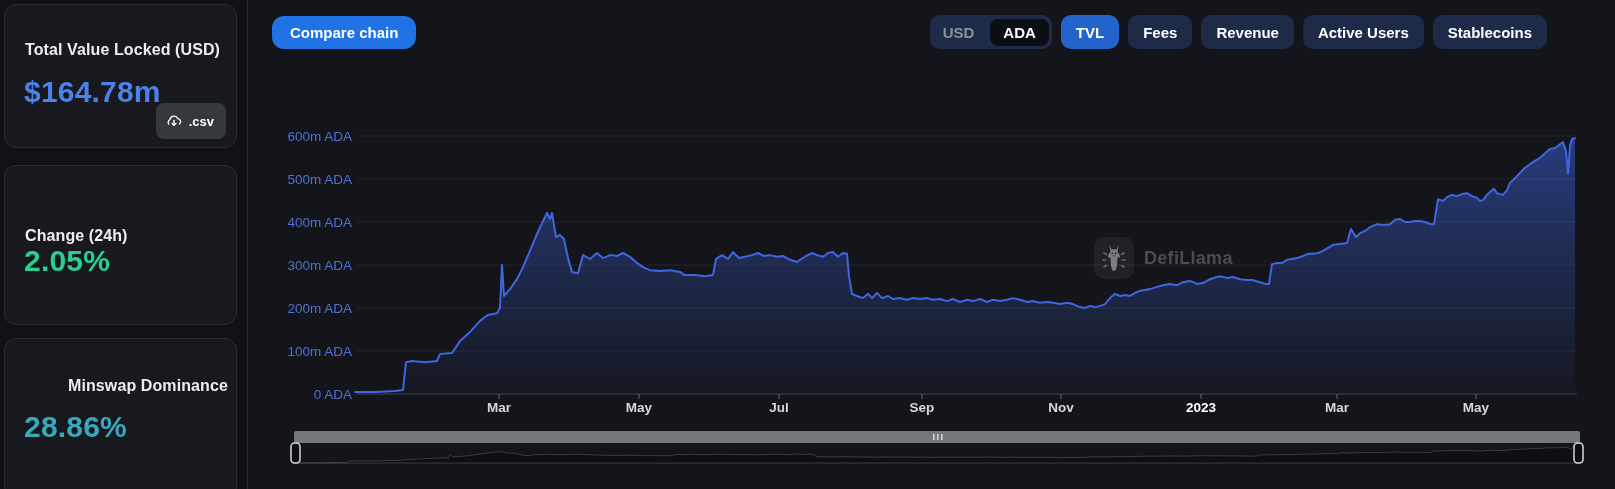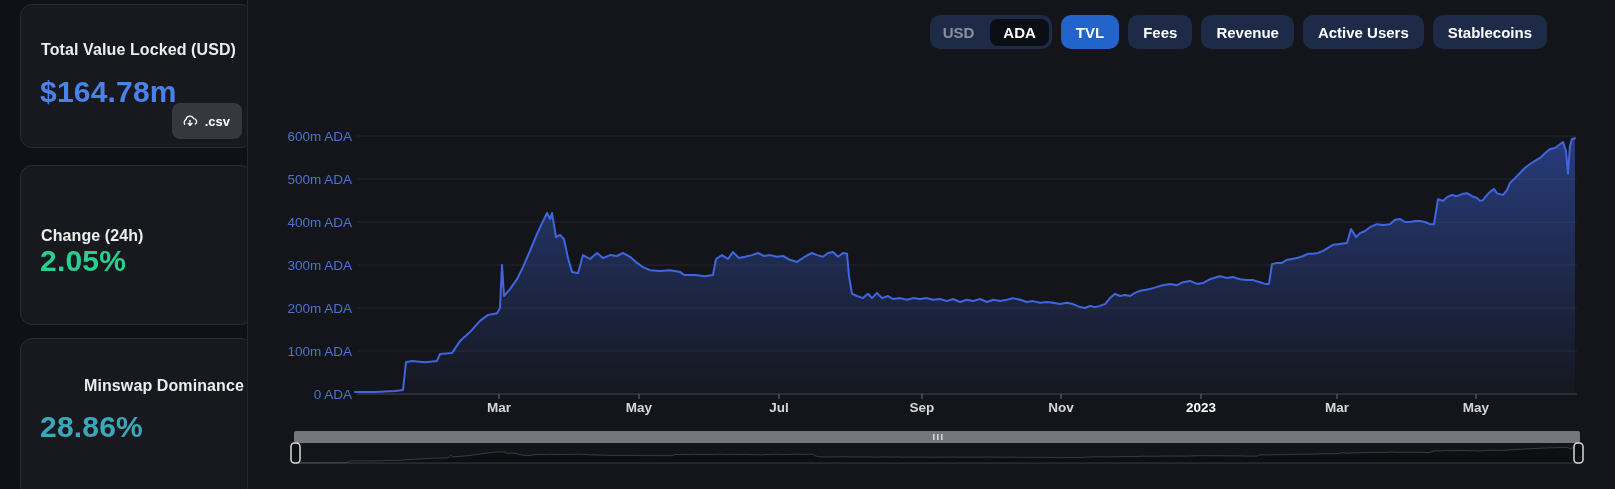--- a/index.html
+++ b/index.html
@@ -5,21 +5,21 @@
   * { box-sizing: border-box; margin: 0; padding: 0; }
   html,body { width:1615px; height:489px; }
   body {
     position: relative;
     background: #101116;
     font-family: "Liberation Sans", "DejaVu Sans", sans-serif;
     overflow: hidden;
     color: #e9eaec;
   }
   
-  .sidebar { position:absolute; left:16px; top:0; width:247px; height:489px;padding-left:32px; }
+  .sidebar { position:absolute; left:0; top:0; width:247px; height:489px;padding-left:32px; }
   .card {
     position:absolute; left:4px; width:233px;
     background:#17191e; border:1px solid #2b2d33; border-radius:12px;
   }
   .card-label { position:absolute; left:20px; font-size:16px; font-weight:700; color:#eceded; letter-spacing:.1px; }
   .card-value { position:absolute; left:19px; font-size:30px; font-weight:700; letter-spacing:.2px; }
   #card-tvl    { top:4px;   height:144px; }
   #card-change { top:165px; height:160px; }
   #card-dom    { top:338px; height:160px; }
   #card-tvl .card-label    { top:36px; }
@@ -100,35 +100,57 @@
     <div class="card-label">Minswap Dominance</div>
     <div class="card-value" style="color: rgb(58, 168, 187);">28.86%</div>
   </div>
 
 </div>
 
 <div class="v-divider"></div>
 
 <div class="main">
 
+  <div class="compare-btn">
+    <span>Compare chain</span>
+  </div>
 
   <div class="controls">
     <div class="toggle">
       <span class="opt">USD</span>
       <span class="opt selected">ADA</span>
     </div>
     <div id="metric-buttons" style="display:flex; gap:9px;">
         <div class="metric-btn active">TVL</div>
         <div class="metric-btn">Fees</div>
         <div class="metric-btn">Revenue</div>
         <div class="metric-btn">Active Users</div>
         <div class="metric-btn">Stablecoins</div>
       </div>
   </div>
 
+  <div class="watermark">
+    <div class="wm-box">
+      <svg width="26" height="30" viewBox="0 0 26 30">
+        <g stroke="#6f7176" stroke-width="1.6" stroke-linecap="round">
+          <line x1="3" y1="10" x2="5.5" y2="11.5"></line>
+            <line x1="2" y1="17" x2="4.8" y2="17"></line>
+          <line x1="3" y1="24" x2="5.5" y2="22.5"></line>
+            <line x1="23" y1="10" x2="20.5" y2="11.5"></line>
+          <line x1="24" y1="17" x2="21.2" y2="17"></line>
+            <line x1="23" y1="24" x2="20.5" y2="22.5"></line>
+        </g>
+        <path fill="#87888c" d="M8.5 2 L10.4 6.2 L15.6 6.2 L17.5 2 L16.6 9.3 C18.4 10.6 19 12.4 19 14.4 L16.4 14.4 C16.4 21.5 15.6 28 13 28 C10.4 28 9.6 21.5 9.6 14.4 L7 14.4 C7 12.4 7.6 10.6 9.4 9.3 Z"></path>
+        <circle cx="11.4" cy="10.3" r="0.9" fill="#2a2b2f"></circle>
+          <circle cx="14.6" cy="10.3" r="0.9" fill="#2a2b2f"></circle>
+        <path d="M11.8 12.6 L14.2 12.6 L13 13.9 Z" fill="#2a2b2f"></path>
+      </svg>
+    </div>
+    <div class="wm-text">DefiLlama</div>
+  </div>
 
 </div>
 
 <svg id="chart-svg" width="1615" height="489" viewBox="0 0 1615 489">
   <defs>
     <linearGradient id="areaGrad" gradientUnits="userSpaceOnUse" x1="0" y1="136" x2="0" y2="394">
       <stop offset="0" stop-color="#3b63de" stop-opacity="0.50"></stop>
       <stop offset="1" stop-color="#3b63de" stop-opacity="0.03"></stop>
     </linearGradient>
   </defs>

